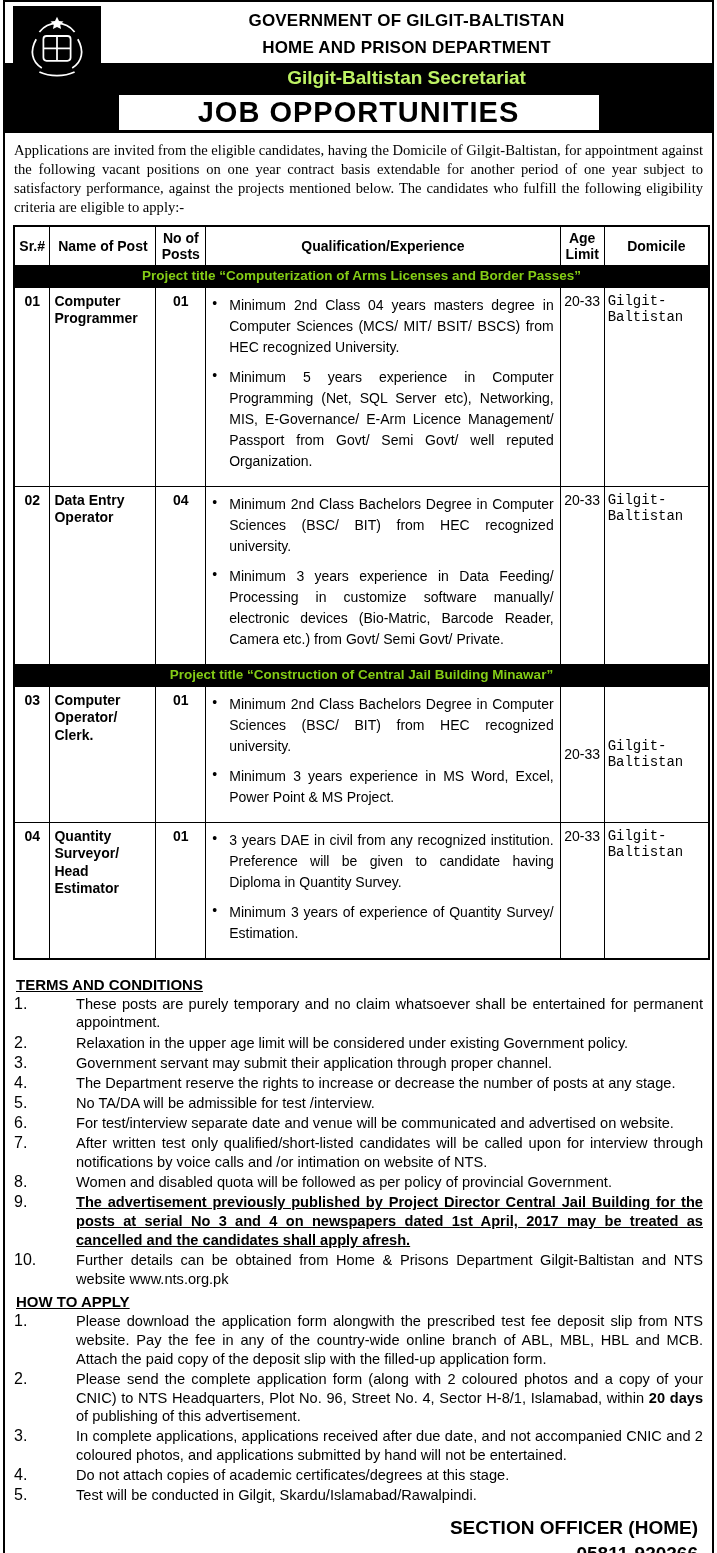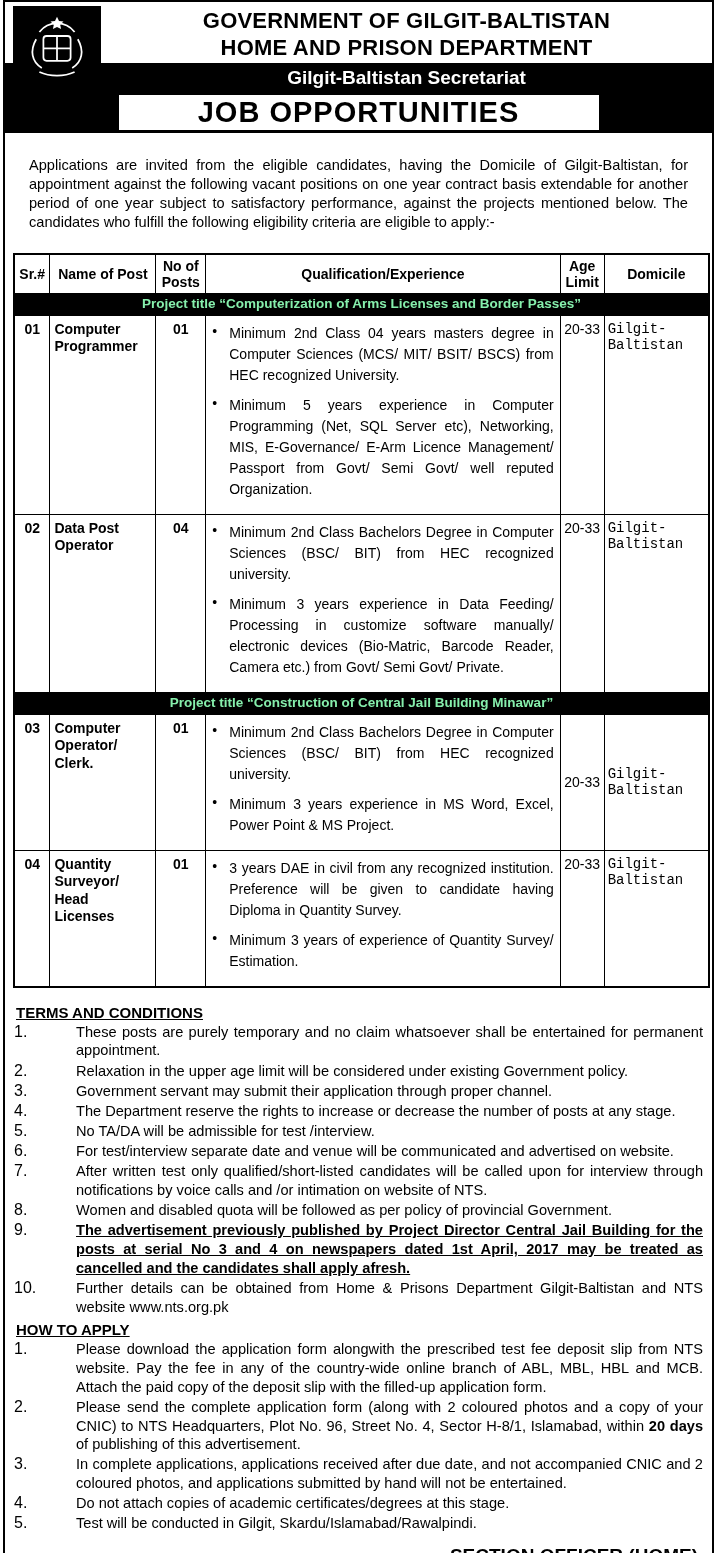--- a/index.html
+++ b/index.html
@@ -4,37 +4,37 @@
 <style>
   html,body{margin:0;padding:0;background:#fff;}
   body{width:717px;font-family:"Liberation Sans",sans-serif;color:#000;-webkit-font-smoothing:antialiased;}
   .ad{position:relative;margin:0 3px;border:2px solid #000;background:#fff;}
 
   
   .header{position:relative;padding-top:5px;}
   .emblem-box{position:absolute;left:8px;top:4px;width:88px;height:83px;background:#000;
     display:flex;align-items:center;justify-content:center;}
   .htitles{margin-left:96px;text-align:center;}
-  .t1{font-weight:bold;font-size:22px;line-height:27px;letter-spacing:.2px;}
-  .secbar{margin-top:2px;background:#000;color:#ffffff;height:29px;line-height:29px;
+  .t1{font-weight:bold;font-size:17px;line-height:27px;letter-spacing:.2px;}
+  .secbar{margin-top:2px;background:#000;color:#bef264;height:29px;line-height:29px;
     text-align:center;font-weight:bold;font-size:19px;padding-left:96px;}
   .job-band{background:#000;padding:3px 0;}
   .job-box{background:#fff;width:480px;margin:0 auto;text-align:center;
     font-weight:900;font-size:29px;line-height:35px;letter-spacing:1px;}
 
   
-  .intro{margin:15px;padding:8px 9px 6px;font-size:14.6px;line-height:1.3;text-align:justify;}
+  .intro{margin:0;padding:8px 9px 6px;font-size:14.6px;line-height:1.3;text-align:justify;font-family:Liberation Serif, serif;}
 
   
   table.jobs{margin:2px 8px 16px;width:697px;border-collapse:collapse;border:2px solid #000;
     font-size:14px;}
   table.jobs th,table.jobs td{border:1.5px solid #000;vertical-align:top;}
   table.jobs th{font-size:14px;font-weight:bold;text-align:center;vertical-align:middle;
     padding:3px 1px;line-height:1.15;}
-  td.sec-title{background:#000;color:#86efac;font-weight:bold;text-align:center;
+  td.sec-title{background:#000;color:#84cc16;font-weight:bold;text-align:center;
     font-size:13.5px;padding:3px 2px;line-height:1.1;}
   td.c-sr{text-align:center;font-weight:bold;padding:5px 1px;}
   td.c-post{font-weight:bold;padding:5px 4px;line-height:1.25;}
   td.c-count{text-align:center;font-weight:bold;padding:5px 1px;}
   td.c-qual{padding:5px 6px;}
   td.c-age{text-align:center;padding:5px 1px;}
   td.c-dom{padding:5px 3px;font-family:Liberation Mono, monospace;}
   .bullet{display:flex;margin:2px 0 9px;}
   .bullet .b{width:17px;flex:none;}
   .bullet .bt{flex:1;text-align:justify;line-height:1.5;}
@@ -121,21 +121,21 @@
             <div class="bullet">
               <span class="b">•</span>
               <span class="bt">Minimum 5 years experience in Computer Programming (Net, SQL Server etc), Networking, MIS, E-Governance/ E-Arm Licence Management/ Passport from Govt/ Semi Govt/ well reputed Organization.</span>
             </div>
           </td>
           <td class="c-age">20-33</td>
           <td class="c-dom">Gilgit-Baltistan</td>
         </tr>
         <tr>
           <td class="c-sr">02</td>
-          <td class="c-post">Data Post Operator</td>
+          <td class="c-post">Data Entry Operator</td>
           <td class="c-count">04</td>
           <td class="c-qual">
             <div class="bullet">
               <span class="b">•</span>
               <span class="bt">Minimum 2nd Class Bachelors Degree in Computer Sciences (BSC/ BIT) from HEC recognized university.</span>
             </div>
             <div class="bullet">
               <span class="b">•</span>
               <span class="bt">Minimum 3 years experience in Data Feeding/ Processing in customize software manually/ electronic devices (Bio-Matric, Barcode Reader, Camera etc.) from Govt/ Semi Govt/ Private.</span>
             </div>
@@ -158,21 +158,21 @@
             <div class="bullet">
               <span class="b">•</span>
               <span class="bt">Minimum 3 years experience in MS Word, Excel, Power Point &amp; MS Project.</span>
             </div>
           </td>
           <td class="c-age" style="vertical-align: middle;">20-33</td>
           <td class="c-dom" style="vertical-align: middle;">Gilgit-Baltistan</td>
         </tr>
         <tr>
           <td class="c-sr">04</td>
-          <td class="c-post">Quantity Surveyor/ Head Licenses</td>
+          <td class="c-post">Quantity Surveyor/ Head Estimator</td>
           <td class="c-count">01</td>
           <td class="c-qual">
             <div class="bullet">
               <span class="b">•</span>
               <span class="bt">3 years DAE in civil from any recognized institution. Preference will be given to candidate having Diploma in Quantity Survey.</span>
             </div>
             <div class="bullet">
               <span class="b">•</span>
               <span class="bt">Minimum 3 years of experience of Quantity Survey/ Estimation.</span>
             </div>

